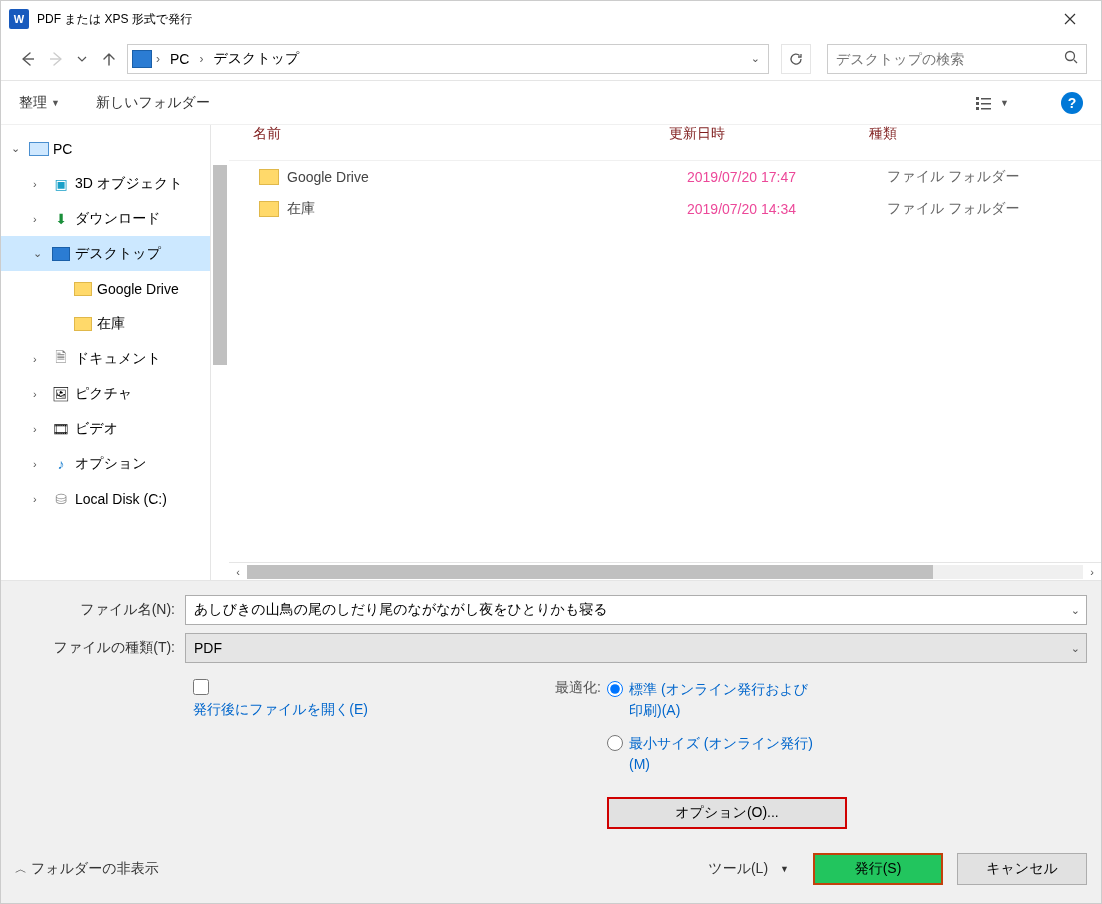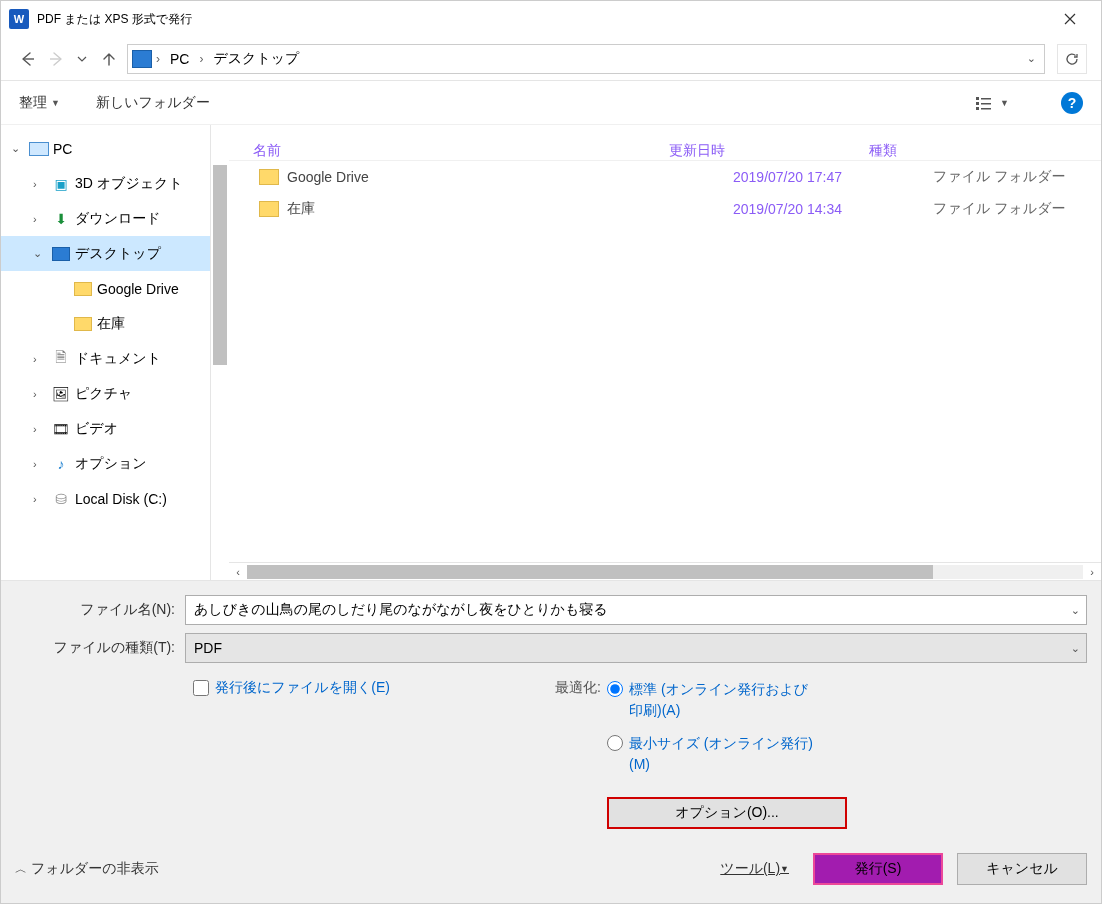--- a/index.html
+++ b/index.html
@@ -39,61 +39,61 @@
 .tree-item .chev.blank { color: transparent; }
 .tree-item .ticon { width: 20px; height: 18px; display:flex; align-items:center; justify-content:center; }
 .folder-yellow { background: #ffd96a; border: 1px solid #e0b84a; width: 18px; height: 14px; }
 .pc-icon { width: 20px; height: 14px; border: 1px solid #4a8fd0; background: #cfe8ff; }
 .simple-icon { font-size: 14px; }
 
 .sbwrap { width: 18px; display:flex; flex-direction: column; }
 .sbwrap .thumb { width: 14px; height: 200px; background: #c0c0c0; margin: 40px auto 0; }
 
 .listarea { flex: 1; display: flex; flex-direction: column; }
-.list-header { display: flex; height: 36px; align-items: flex-end; font-size: 14px; color: #8b5cf6; border-bottom: 1px solid #f0f0f0; }
+.list-header { display: flex; height: 36px; align-items: flex-start; font-size: 14px; color: #7f1d1d; border-bottom: 1px solid #f0f0f0; }
 .col-name { width: 440px; padding-left: 24px; }
 .col-date { width: 200px; }
 .col-type { flex: 1; font-family: Liberation Serif, serif; }
 .file-row { display: flex; height: 32px; align-items: center; font-size: 14px; color: #444; }
 .file-row .ficon { width: 20px; height: 16px; margin-left: 30px; margin-right: 8px; }
 .file-row .fname { flex: 0 0 400px; }
-.file-row .fdate { flex: 0 0 200px; color: #8b5cf6; margin-left: 46px; }
+.file-row .fdate { flex: 0 0 200px; color: #ec4899; }
 .file-row .ftype { color: #666; }
 .shortcut-icon { background: linear-gradient(135deg,#fff 50%, #4a8fd0 50%); border:1px solid #888; }
 
 .hscroll { height: 18px; border-top: 1px solid #e5e5e5; display:flex; align-items:center; }
 .hscroll .har { width: 18px; height:18px; display:flex; align-items:center; justify-content:center; color:#555; font-size:11px; }
 .hscroll .htrack { flex:1; height: 14px; background: #f0f0f0; position:relative; }
 .hscroll .hthumb { position:absolute; left:0; width: 82%; height:14px; background:#c0c0c0; }
 
 .bottom { border-top: 1px solid #e5e5e5; background: #f0f0f0; padding: 14px 14px 10px 14px; display:flex; flex-direction: column; gap: 8px; }
 .field-row { display: flex; align-items: center; gap: 10px; }
 .field-row label { width: 160px; text-align: right; font-size: 14px; color: #333; }
 .combo { flex: 1; height: 30px; border: 1px solid #adadad; background: #fff; display:flex; align-items:center; padding: 0 8px; font-size:14px; position:relative; }
 .combo.grey { background: #e5e5e5; }
 .combo .dd { position:absolute; right: 6px; color:#555; font-size:11px; }
 
 .options-area { display:flex; padding: 8px 0 0 0; gap: 30px; }
 .opt-left { width: 500px; padding-left: 178px; }
-.checkbox-row { display:flex; align-items:center; gap:6px; color:#0066cc; font-size:14px; }
+.checkbox-row { display:flex; align-items:flex-start; gap:6px; color:#0066cc; font-size:14px;flex-direction:column; }
 .checkbox-row input { width:16px; height:16px; }
 .opt-right { flex:1; display:flex; flex-direction: column; gap: 12px; }
 .opt-label-row { display:flex; gap: 6px; }
 .opt-label { color:#555; font-size:14px; width: 56px; text-align:right; }
 .radio-row { display:flex; align-items:flex-start; gap:6px; color:#0066cc; font-size:14px; }
 .radio-row input { width:16px; height:16px; margin-top:2px; flex-shrink:0; }
 .radio-row span { max-width: 190px; line-height:1.5; }
 .options-btn { width: 240px; height: 32px; border: 2px solid #d00000; background: #e1e1e1; font-size:14px; display:flex; align-items:center; justify-content:center; margin-left: 62px; margin-top: 10px; }
 
 .footer { display:flex; align-items:center; padding: 14px 14px 18px 14px; background:#f0f0f0; gap: 14px; }
 .footer .hide { display:flex; align-items:center; gap:4px; font-size:14px; color:#333; }
 .footer .spacer { flex:1; }
-.footer .tools { font-size:14px; color:#333; display:flex; align-items:center; gap: 0; margin-right: 10px; text-decoration: underline; }
+.footer .tools { font-size:14px; color:#333; display:flex; align-items:center; gap: 12px; margin-right: 10px; }
 .footer button { height: 32px; width: 130px; font-size:14px; border:1px solid #adadad; background:#e1e1e1; }
-.footer button.primary { border:2px solid #ec4899; background:#a21caf; }
+.footer button.primary { border:2px solid #c2410c; background:#22c55e; }
 </style>
 </head>
 <body>
 
 <div class="window">
 
   <div class="titlebar">
     <div class="app-icon">W</div>
     <div class="title">PDF または XPS 形式で発行</div>
     <div class="spacer"></div>
@@ -133,20 +133,29 @@
       <span class="crumb">PC</span>
       <span class="sep">›</span>
       <span class="crumb">デスクトップ</span>
       <div style="flex:1"></div>
       <span style="color:#555;font-size:11px;padding:0 4px;">⌄</span>
     </div>
     <div class="refresh">
       <svg width="14" height="14" viewBox="0 0 14 14">
           <path d="M12 7 A5 5 0 1 1 10.5 3.5 M12 2 V5 H9" stroke="#555" stroke-width="1.3" fill="none"></path>
         </svg>
+    </div>
+    <div class="searchbox">
+      <input placeholder="デスクトップの検索" style="">
+      <span class="sicon">
+        <svg width="14" height="14" viewBox="0 0 14 14">
+            <circle cx="6" cy="6" r="4.5" stroke="#555" stroke-width="1.3" fill="none"></circle>
+            <path d="M10 10 L13 13" stroke="#555" stroke-width="1.3"></path>
+          </svg>
+      </span>
     </div>
   </div>
 
   <div class="toolbar">
     <div class="tbtn">
       <span>整理</span>
       <span style="font-size:9px;color:#555;">▼</span>
     </div>
     <div class="tbtn">
       <span>新しいフォルダー</span>

